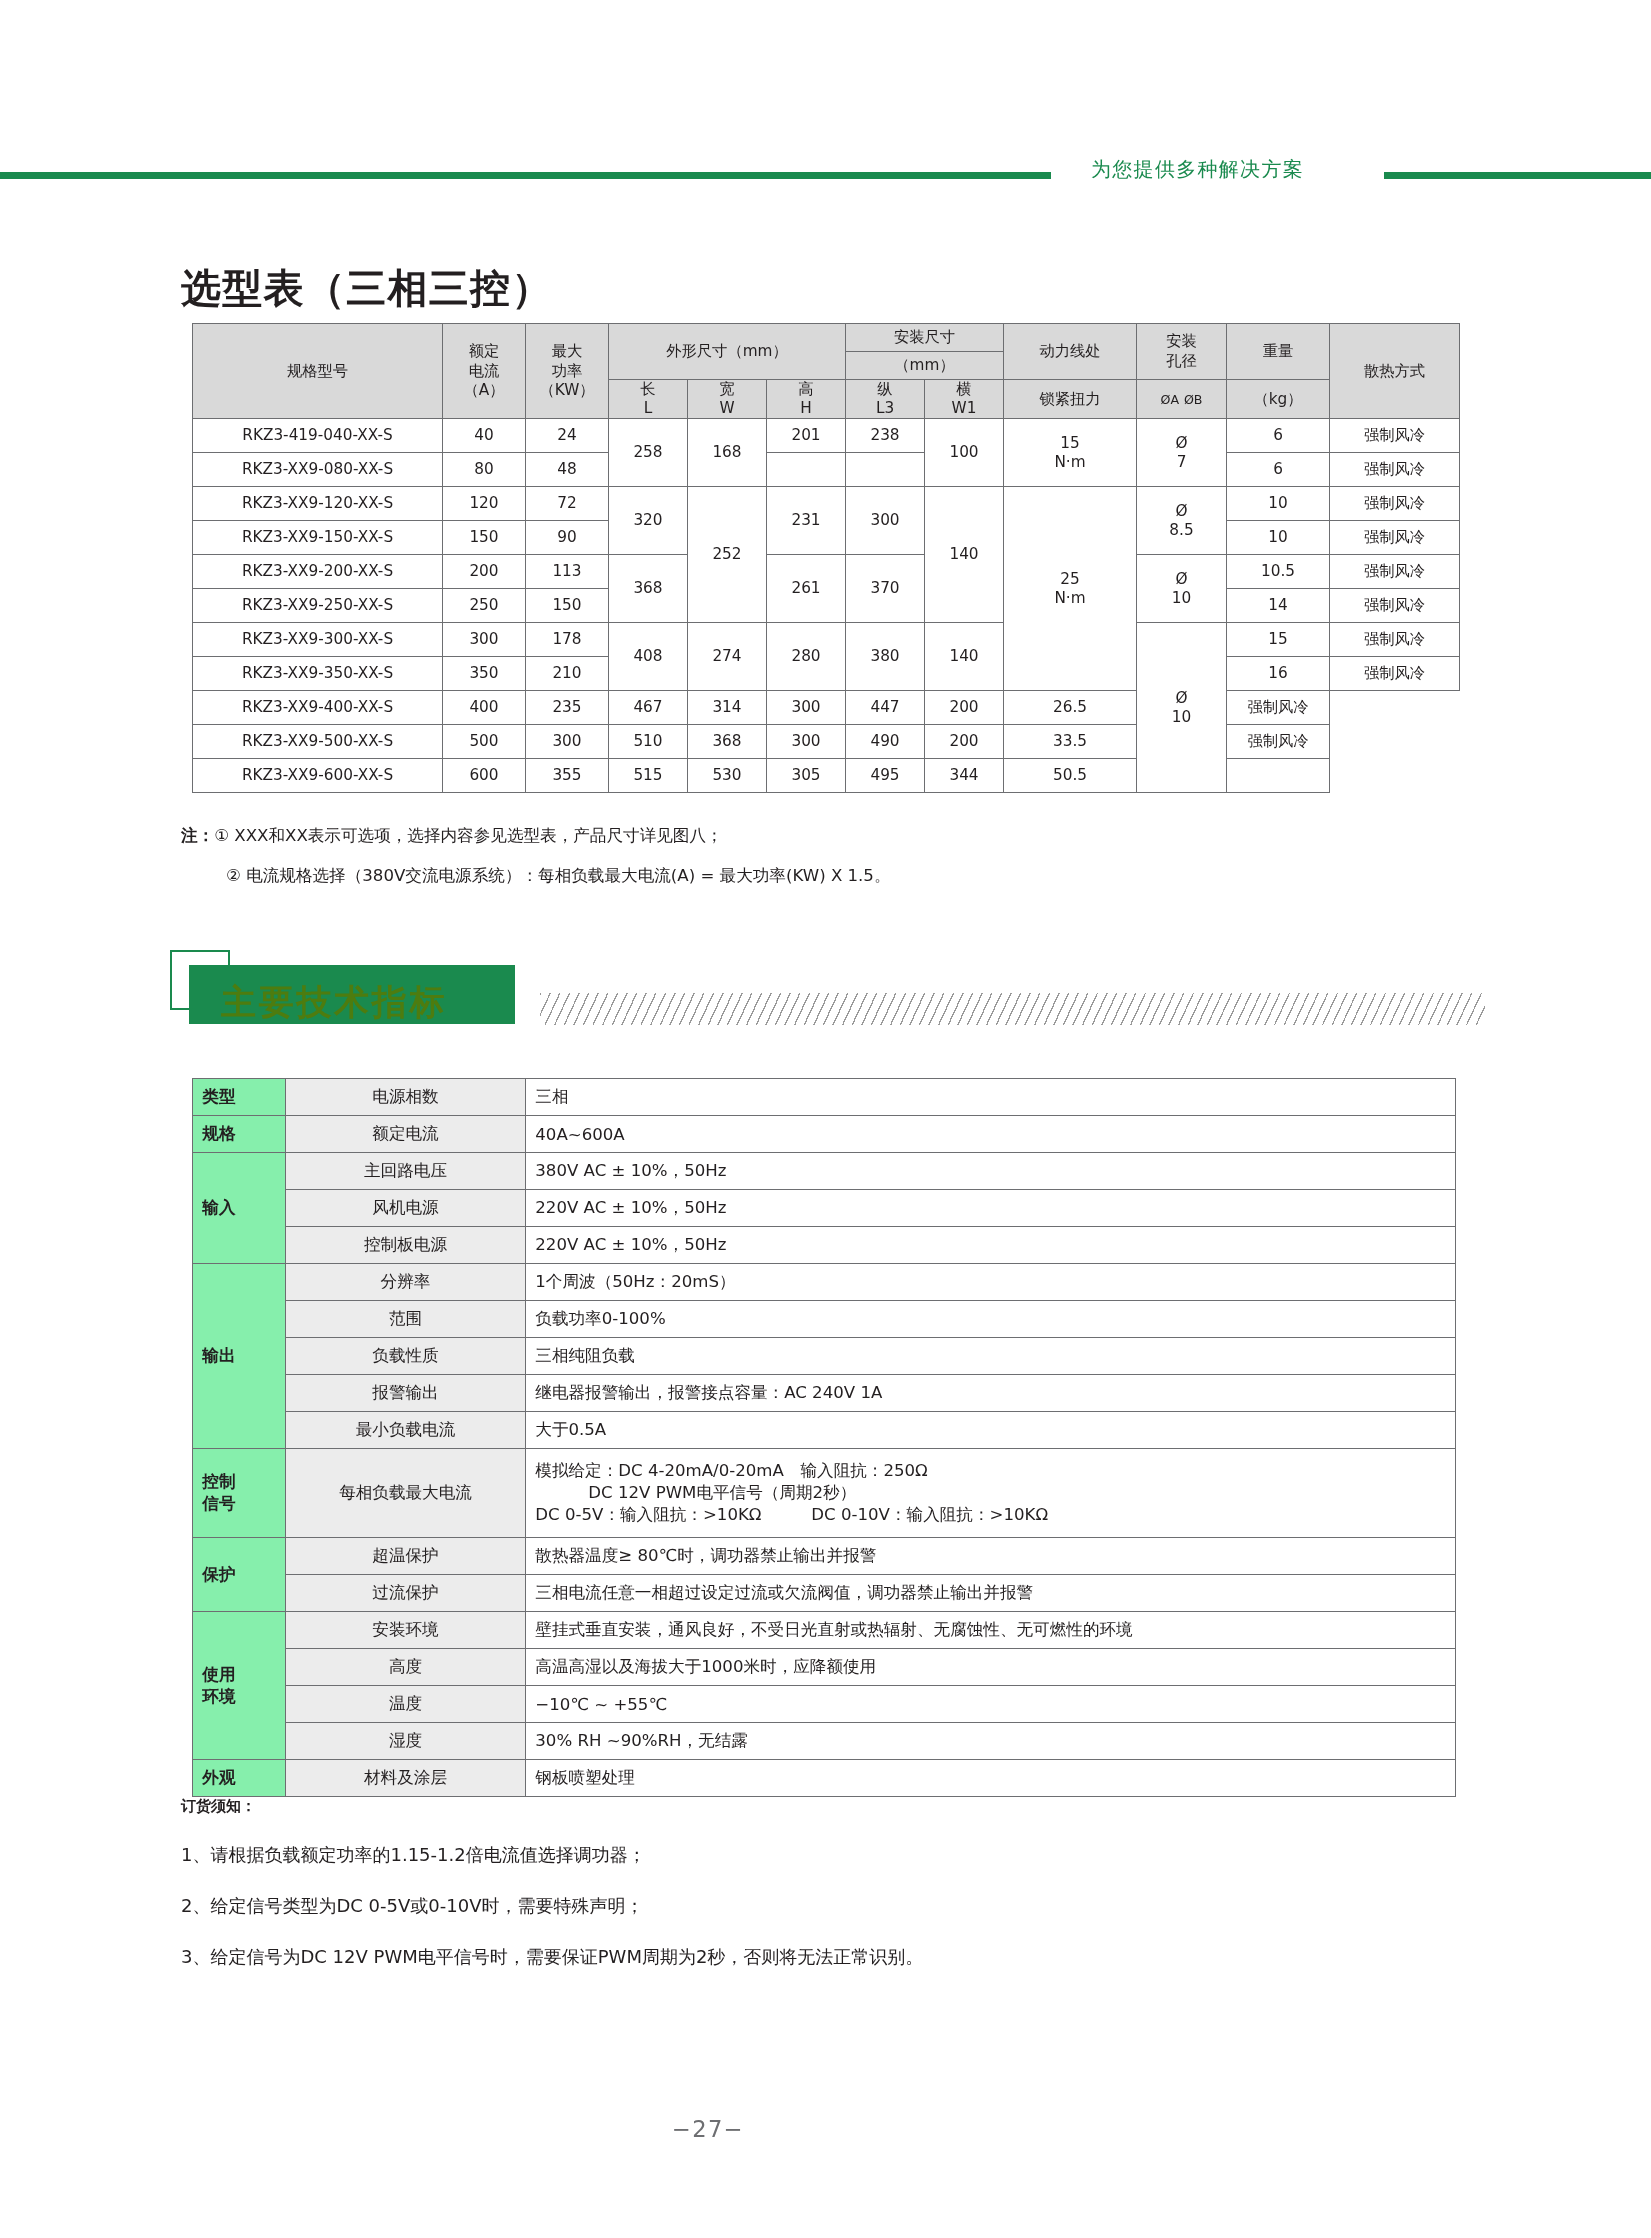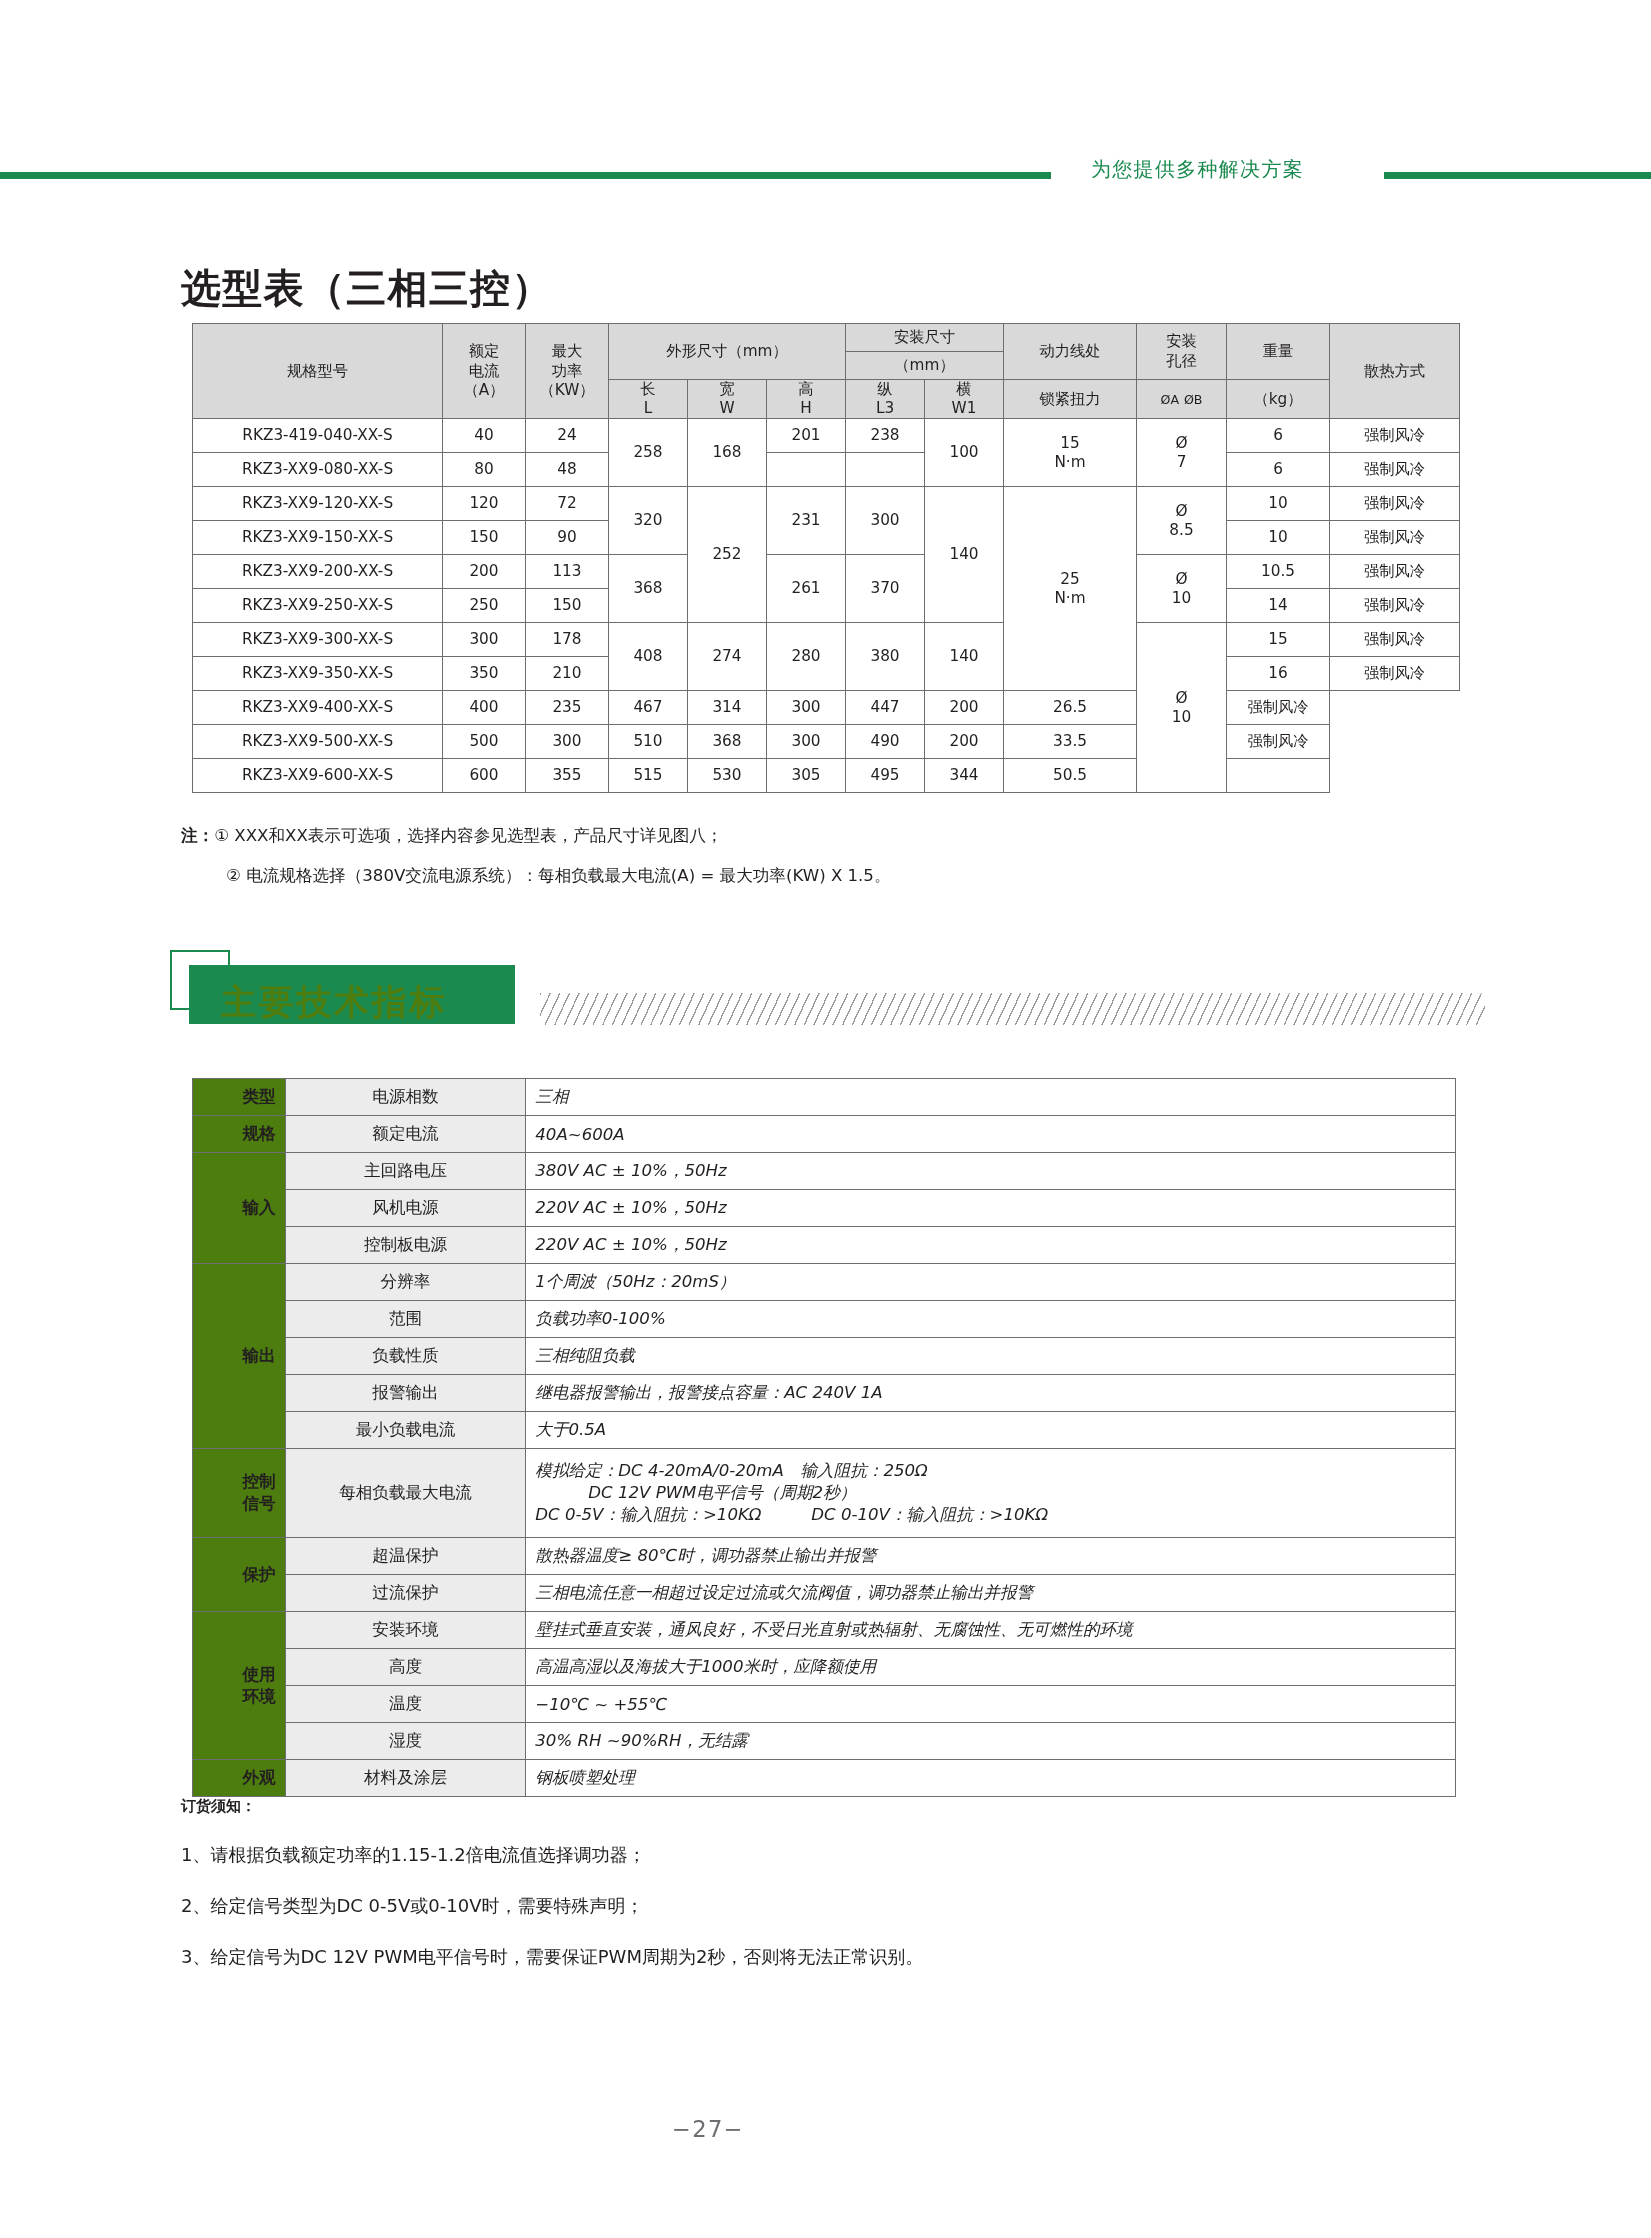--- a/index.html
+++ b/index.html
@@ -190,35 +190,34 @@
     font-family: "DejaVu Sans", sans-serif;
     table-layout: fixed;
   }
   table.spec td {
     border: 0.7px solid #6d6e71;
     padding: 0 9.3px;
     height: 36px;
     vertical-align: middle;
   }
   td.cat {
-    background: #4d7c0f;
-    text-align: right;
+    background: #86efac;
+    text-align: left;
     font-weight: bold;
     width: 93px;
   }
   td.sub {
     background: #ececec;
     text-align: center;
     width: 240px;
   }
   td.val {
     background: #ffffff;
     text-align: left;
     padding-left: 14.6px;
-    font-style: italic;
   }
   td.val .ind1 { display: block; }
   td.val .ind2 { display: block; padding-left: 53px; }
   td.val .ind3 { display: block; }
 
   
   .order-title {
     position: absolute;
     top: 1797px;
     left: 181px;

